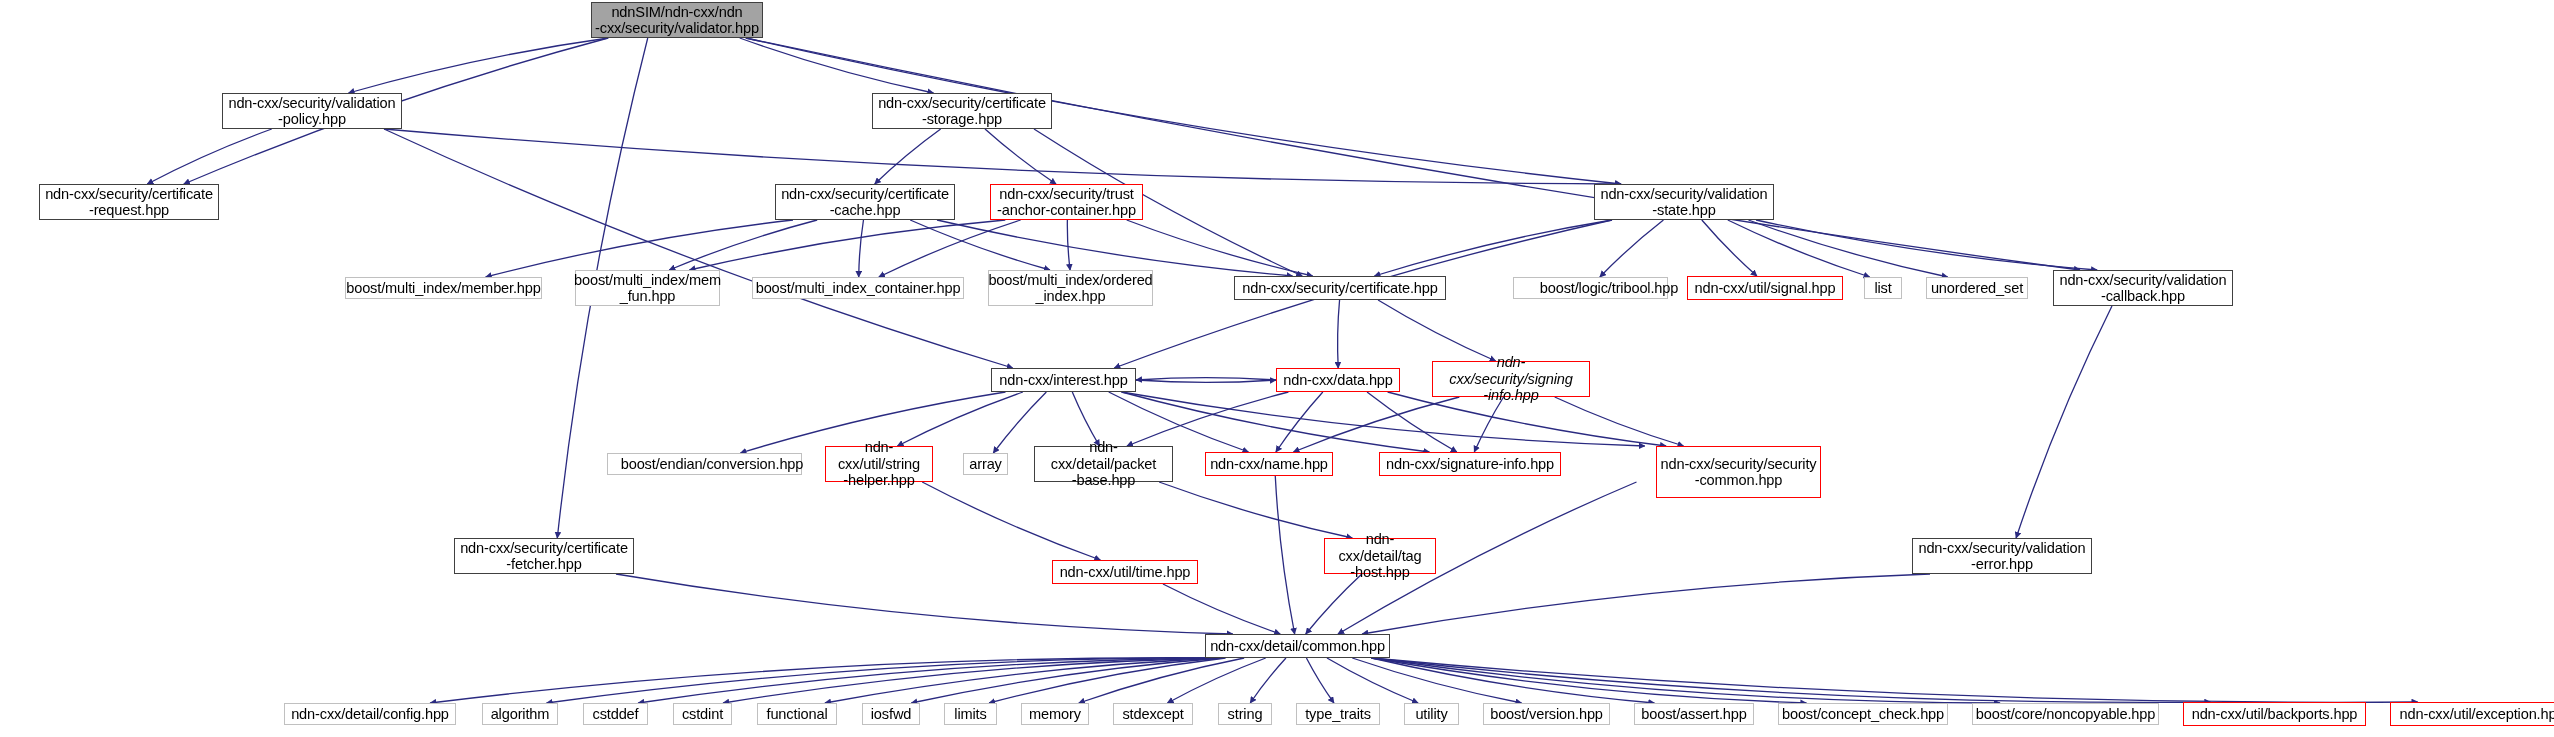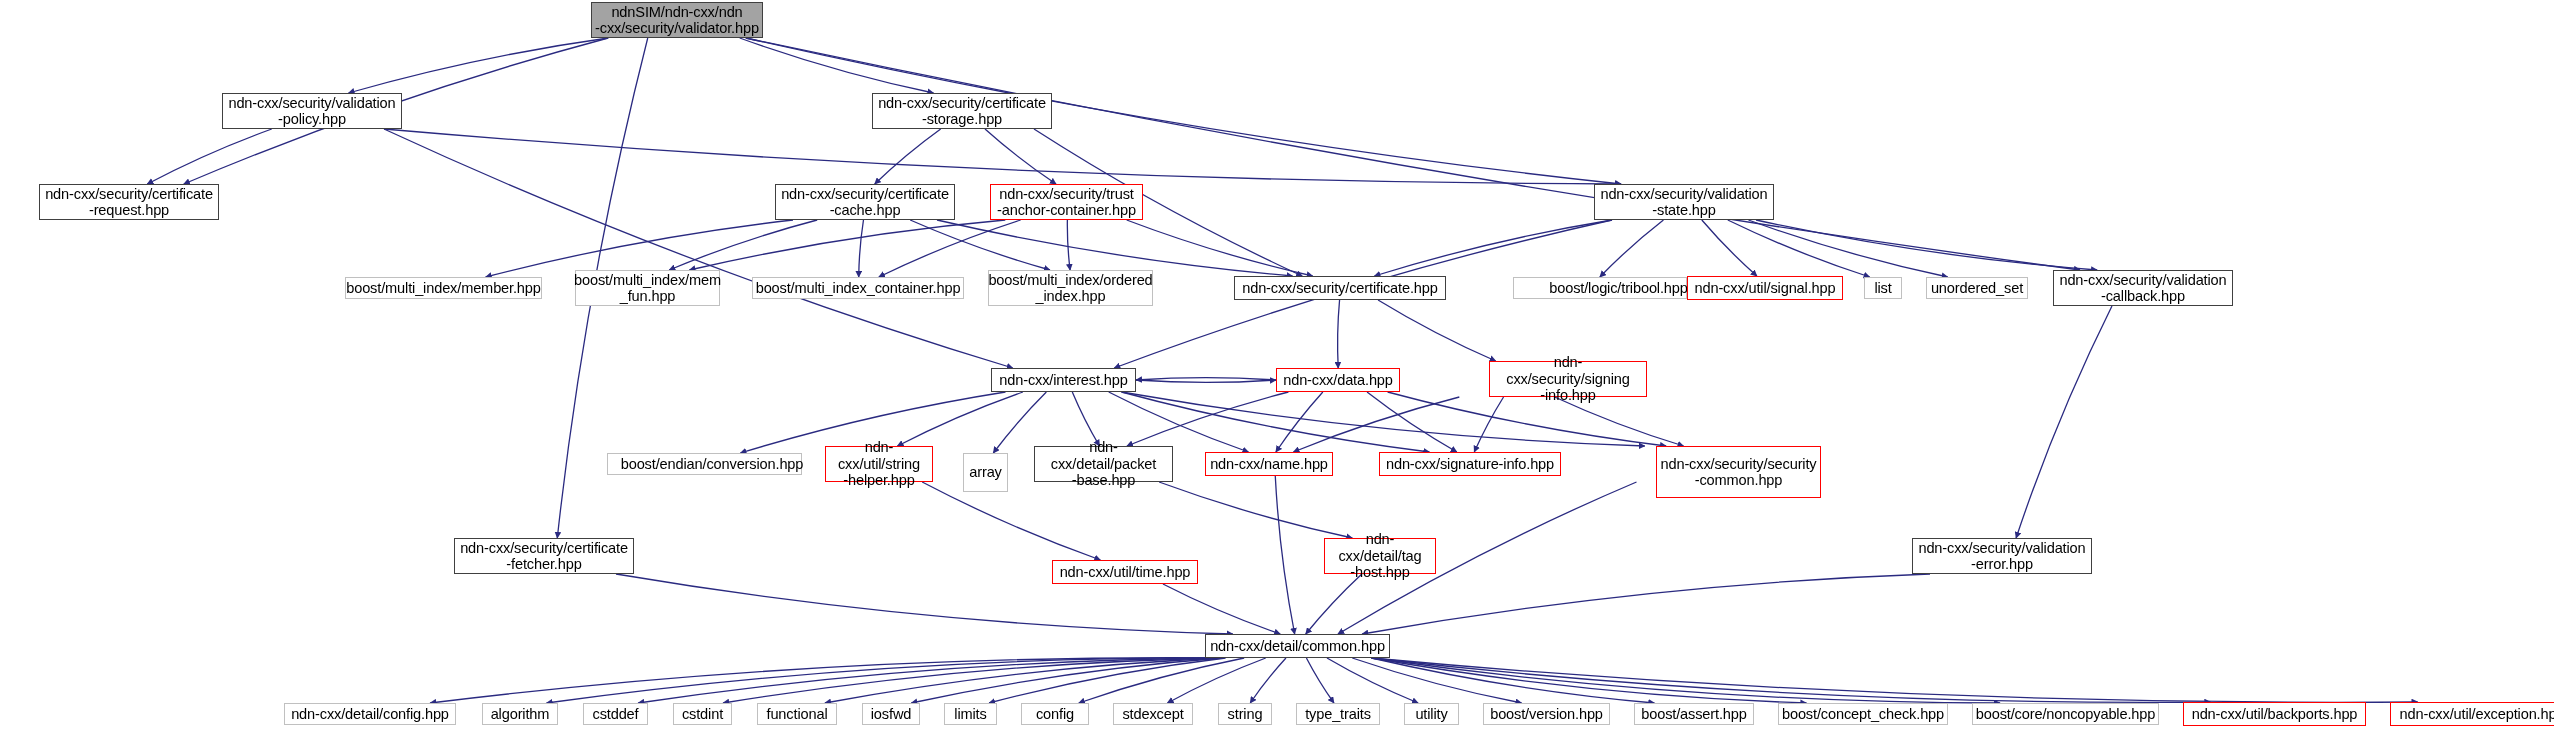--- a/index.html
+++ b/index.html
@@ -153,34 +153,34 @@
 -cache.hpp</div>
       <div class="node red" style="left: 990px; top: 184px; width: 153px; height: 36px;">ndn-cxx/security/trust
 -anchor-container.hpp</div>
       <div class="node" style="left: 345px; top: 277px; width: 197px; height: 22px;">boost/multi_index/member.hpp</div>
       <div class="node" style="left: 575px; top: 270px; width: 145px; height: 36px;">boost/multi_index/mem
 _fun.hpp</div>
       <div class="node" style="left: 752px; top: 277px; width: 212px; height: 22px;">boost/multi_index_container.hpp</div>
       <div class="node" style="left: 988px; top: 270px; width: 165px; height: 36px;">boost/multi_index/ordered
 _index.hpp</div>
       <div class="node dark" style="left: 1234px; top: 276px; width: 212px; height: 24px;">ndn-cxx/security/certificate.hpp</div>
-      <div class="node" style="left: 1513px; top: 277px; width: 174px; height: 22px; padding-left: 40px;">boost/logic/tribool.hpp</div>
+      <div class="node" style="left: 1513px; top: 277px; width: 155px; height: 22px; padding-left: 40px;">boost/logic/tribool.hpp</div>
       <div class="node red" style="left: 1687px; top: 276px; width: 156px; height: 24px;">ndn-cxx/util/signal.hpp</div>
       <div class="node" style="left: 1864px; top: 277px; width: 38px; height: 22px;">list</div>
       <div class="node" style="left: 1926px; top: 277px; width: 102px; height: 22px;">unordered_set</div>
       <div class="node dark" style="left: 2053px; top: 270px; width: 180px; height: 36px;">ndn-cxx/security/validation
 -callback.hpp</div>
       <div class="node dark" style="left: 991px; top: 368px; width: 145px; height: 24px;">ndn-cxx/interest.hpp</div>
       <div class="node red" style="left: 1276px; top: 368px; width: 124px; height: 24px;">ndn-cxx/data.hpp</div>
-      <div class="node red" style="left: 1489px; top: 361px; width: 158px; height: 36px;">ndn-cxx/security/signing
+      <div class="node red" style="left: 1432px; top: 361px; width: 158px; height: 36px; font-style: italic;">ndn-cxx/security/signing
 -info.hpp</div>
       <div class="node" style="left: 607px; top: 453px; width: 195px; height: 22px; padding-left: 18px;">boost/endian/conversion.hpp</div>
       <div class="node red" style="left: 825px; top: 446px; width: 108px; height: 36px;">ndn-cxx/util/string
 -helper.hpp</div>
-      <div class="node" style="left: 963px; top: 453px; width: 45px; height: 39px;">array</div>
+      <div class="node" style="left: 963px; top: 453px; width: 45px; height: 22px;">array</div>
       <div class="node dark" style="left: 1034px; top: 446px; width: 139px; height: 36px;">ndn-cxx/detail/packet
 -base.hpp</div>
       <div class="node red" style="left: 1205px; top: 452px; width: 128px; height: 24px;">ndn-cxx/name.hpp</div>
       <div class="node red" style="left: 1379px; top: 452px; width: 182px; height: 24px;">ndn-cxx/signature-info.hpp</div>
       <div class="node red" style="left: 1620px; top: 446px; width: 165px; height: 52px; margin-left: 36px;">ndn-cxx/security/security
 -common.hpp</div>
       <div class="node dark" style="left: 454px; top: 538px; width: 180px; height: 36px;">ndn-cxx/security/certificate
 -fetcher.hpp</div>
       <div class="node red" style="left: 1052px; top: 560px; width: 146px; height: 24px;">ndn-cxx/util/time.hpp</div>
       <div class="node red" style="left: 1324px; top: 538px; width: 112px; height: 36px;">ndn-cxx/detail/tag
@@ -188,21 +188,21 @@
       <div class="node dark" style="left: 1912px; top: 538px; width: 180px; height: 36px;">ndn-cxx/security/validation
 -error.hpp</div>
       <div class="node dark" style="left: 1205px; top: 634px; width: 185px; height: 24px;">ndn-cxx/detail/common.hpp</div>
       <div class="node" style="left: 284px; top: 703px; width: 172px; height: 22px;">ndn-cxx/detail/config.hpp</div>
       <div class="node" style="left: 482px; top: 703px; width: 76px; height: 22px;">algorithm</div>
       <div class="node" style="left: 583px; top: 703px; width: 65px; height: 22px;">cstddef</div>
       <div class="node" style="left: 673px; top: 703px; width: 59px; height: 22px;">cstdint</div>
       <div class="node" style="left: 757px; top: 703px; width: 80px; height: 22px;">functional</div>
       <div class="node" style="left: 862px; top: 703px; width: 58px; height: 22px;">iosfwd</div>
       <div class="node" style="left: 944px; top: 703px; width: 53px; height: 22px;">limits</div>
-      <div class="node" style="left: 1021px; top: 703px; width: 68px; height: 22px;">config</div>
+      <div class="node" style="left: 1021px; top: 703px; width: 68px; height: 22px;">memory</div>
       <div class="node" style="left: 1113px; top: 703px; width: 80px; height: 22px;">stdexcept</div>
       <div class="node" style="left: 1218px; top: 703px; width: 54px; height: 22px;">string</div>
       <div class="node" style="left: 1296px; top: 703px; width: 84px; height: 22px;">type_traits</div>
       <div class="node" style="left: 1404px; top: 703px; width: 55px; height: 22px;">utility</div>
       <div class="node" style="left: 1483px; top: 703px; width: 127px; height: 22px;">boost/version.hpp</div>
       <div class="node" style="left: 1634px; top: 703px; width: 120px; height: 22px;">boost/assert.hpp</div>
       <div class="node" style="left: 1778px; top: 703px; width: 170px; height: 22px;">boost/concept_check.hpp</div>
       <div class="node" style="left: 1972px; top: 703px; width: 187px; height: 22px;">boost/core/noncopyable.hpp</div>
       <div class="node red" style="left: 2183px; top: 702px; width: 183px; height: 24px;">ndn-cxx/util/backports.hpp</div>
       <div class="node red" style="left: 2390px; top: 702px; width: 184px; height: 24px;">ndn-cxx/util/exception.hpp</div>

